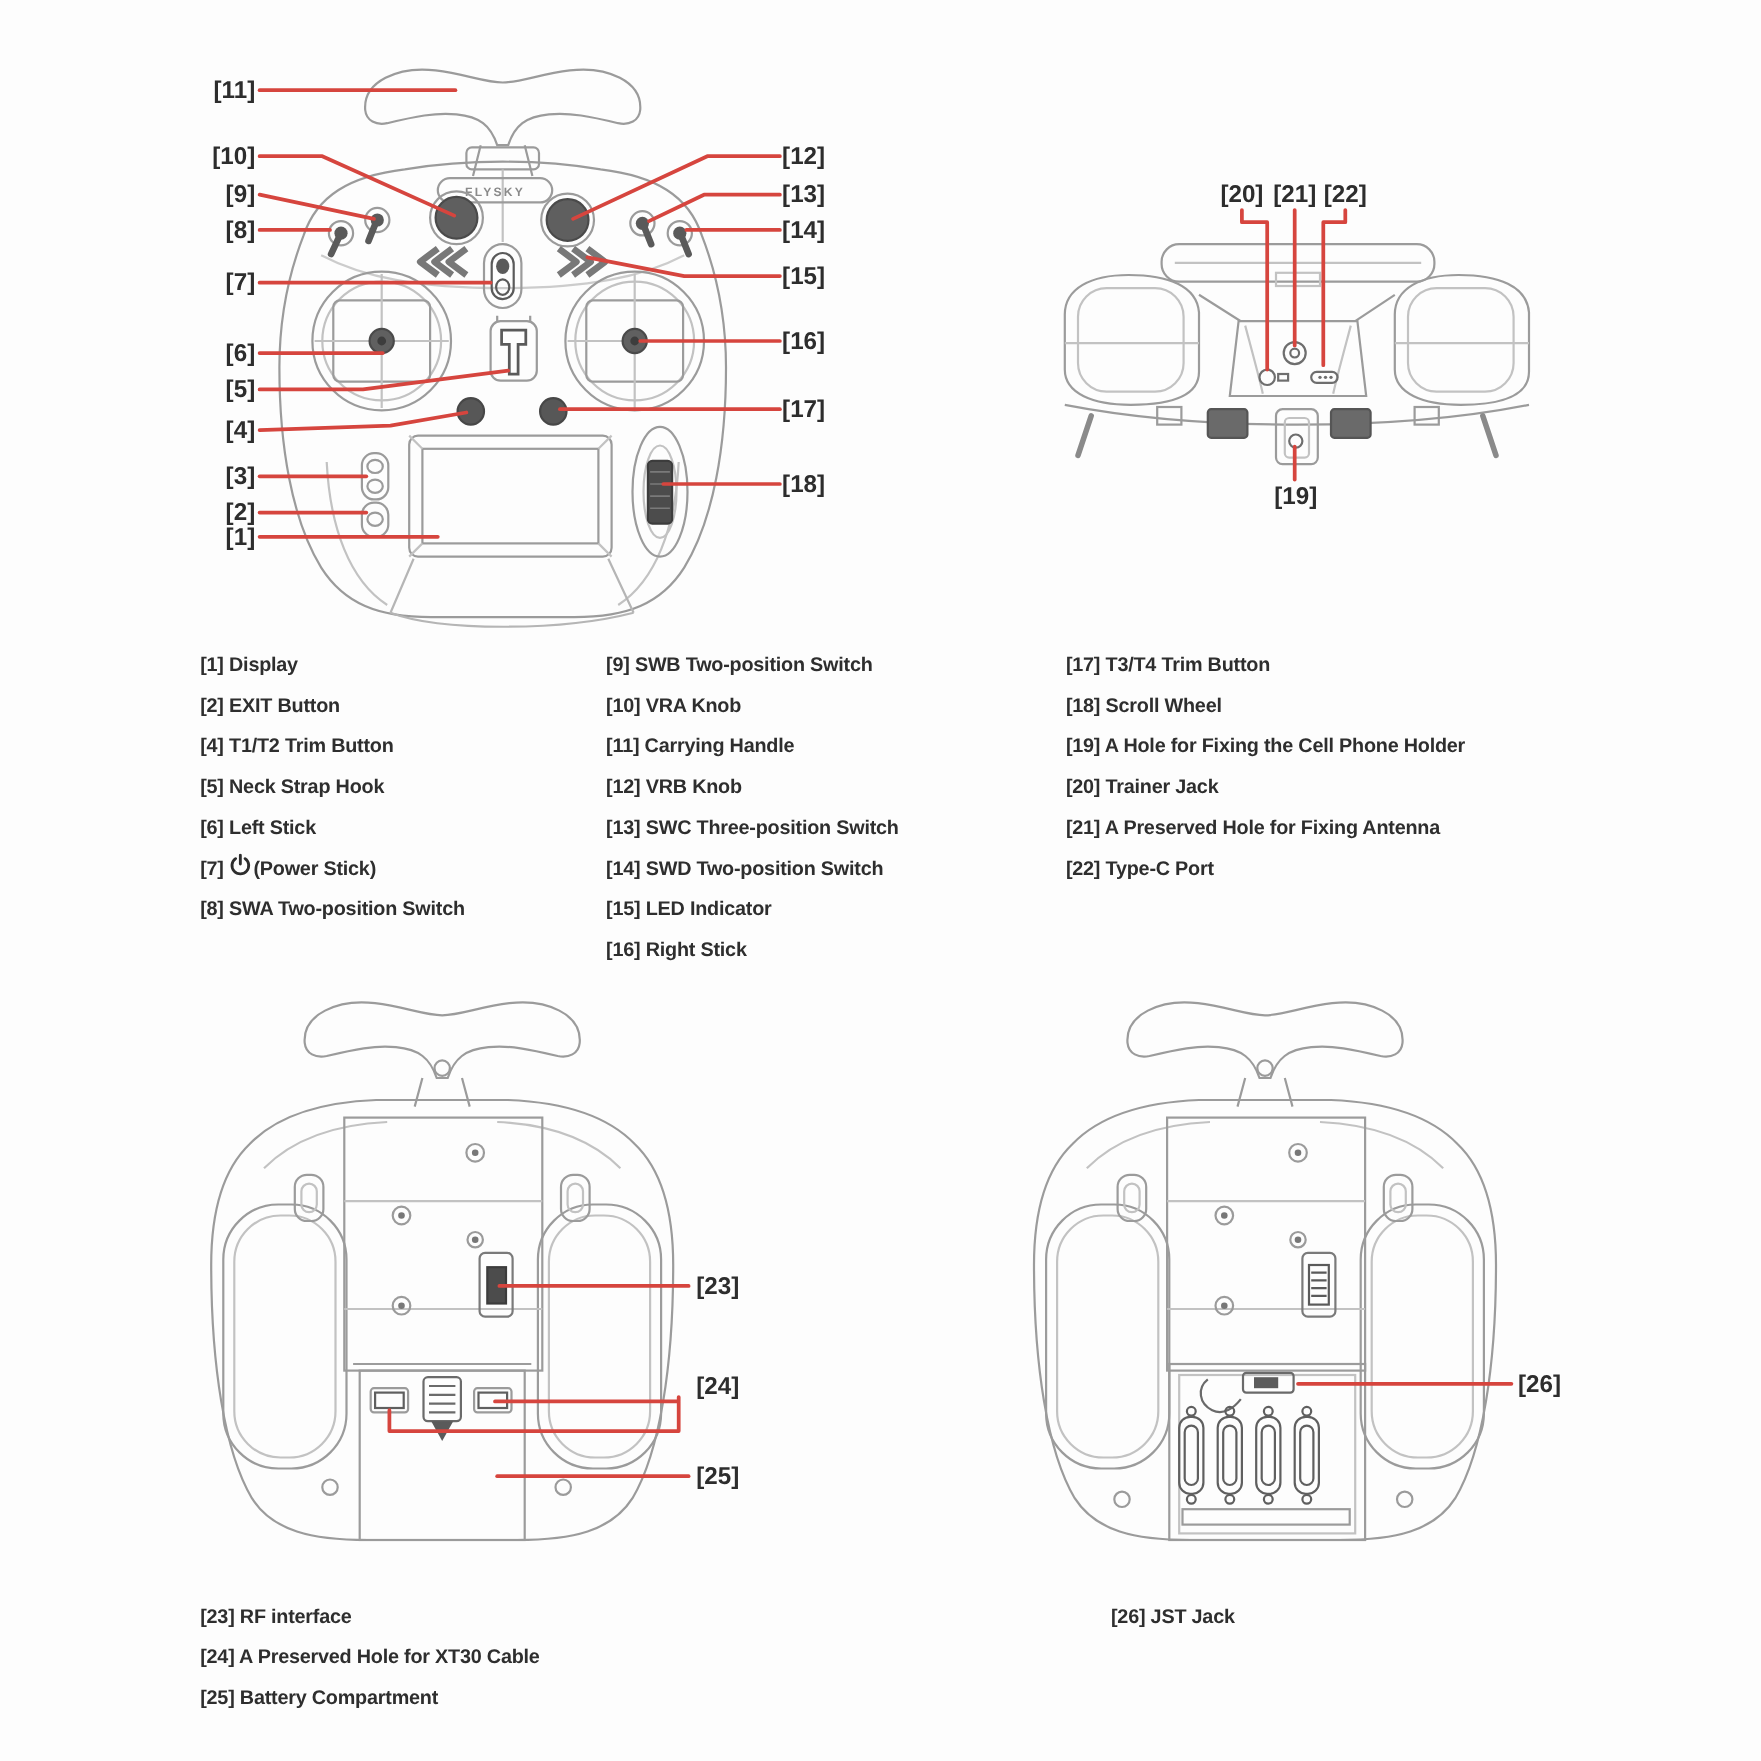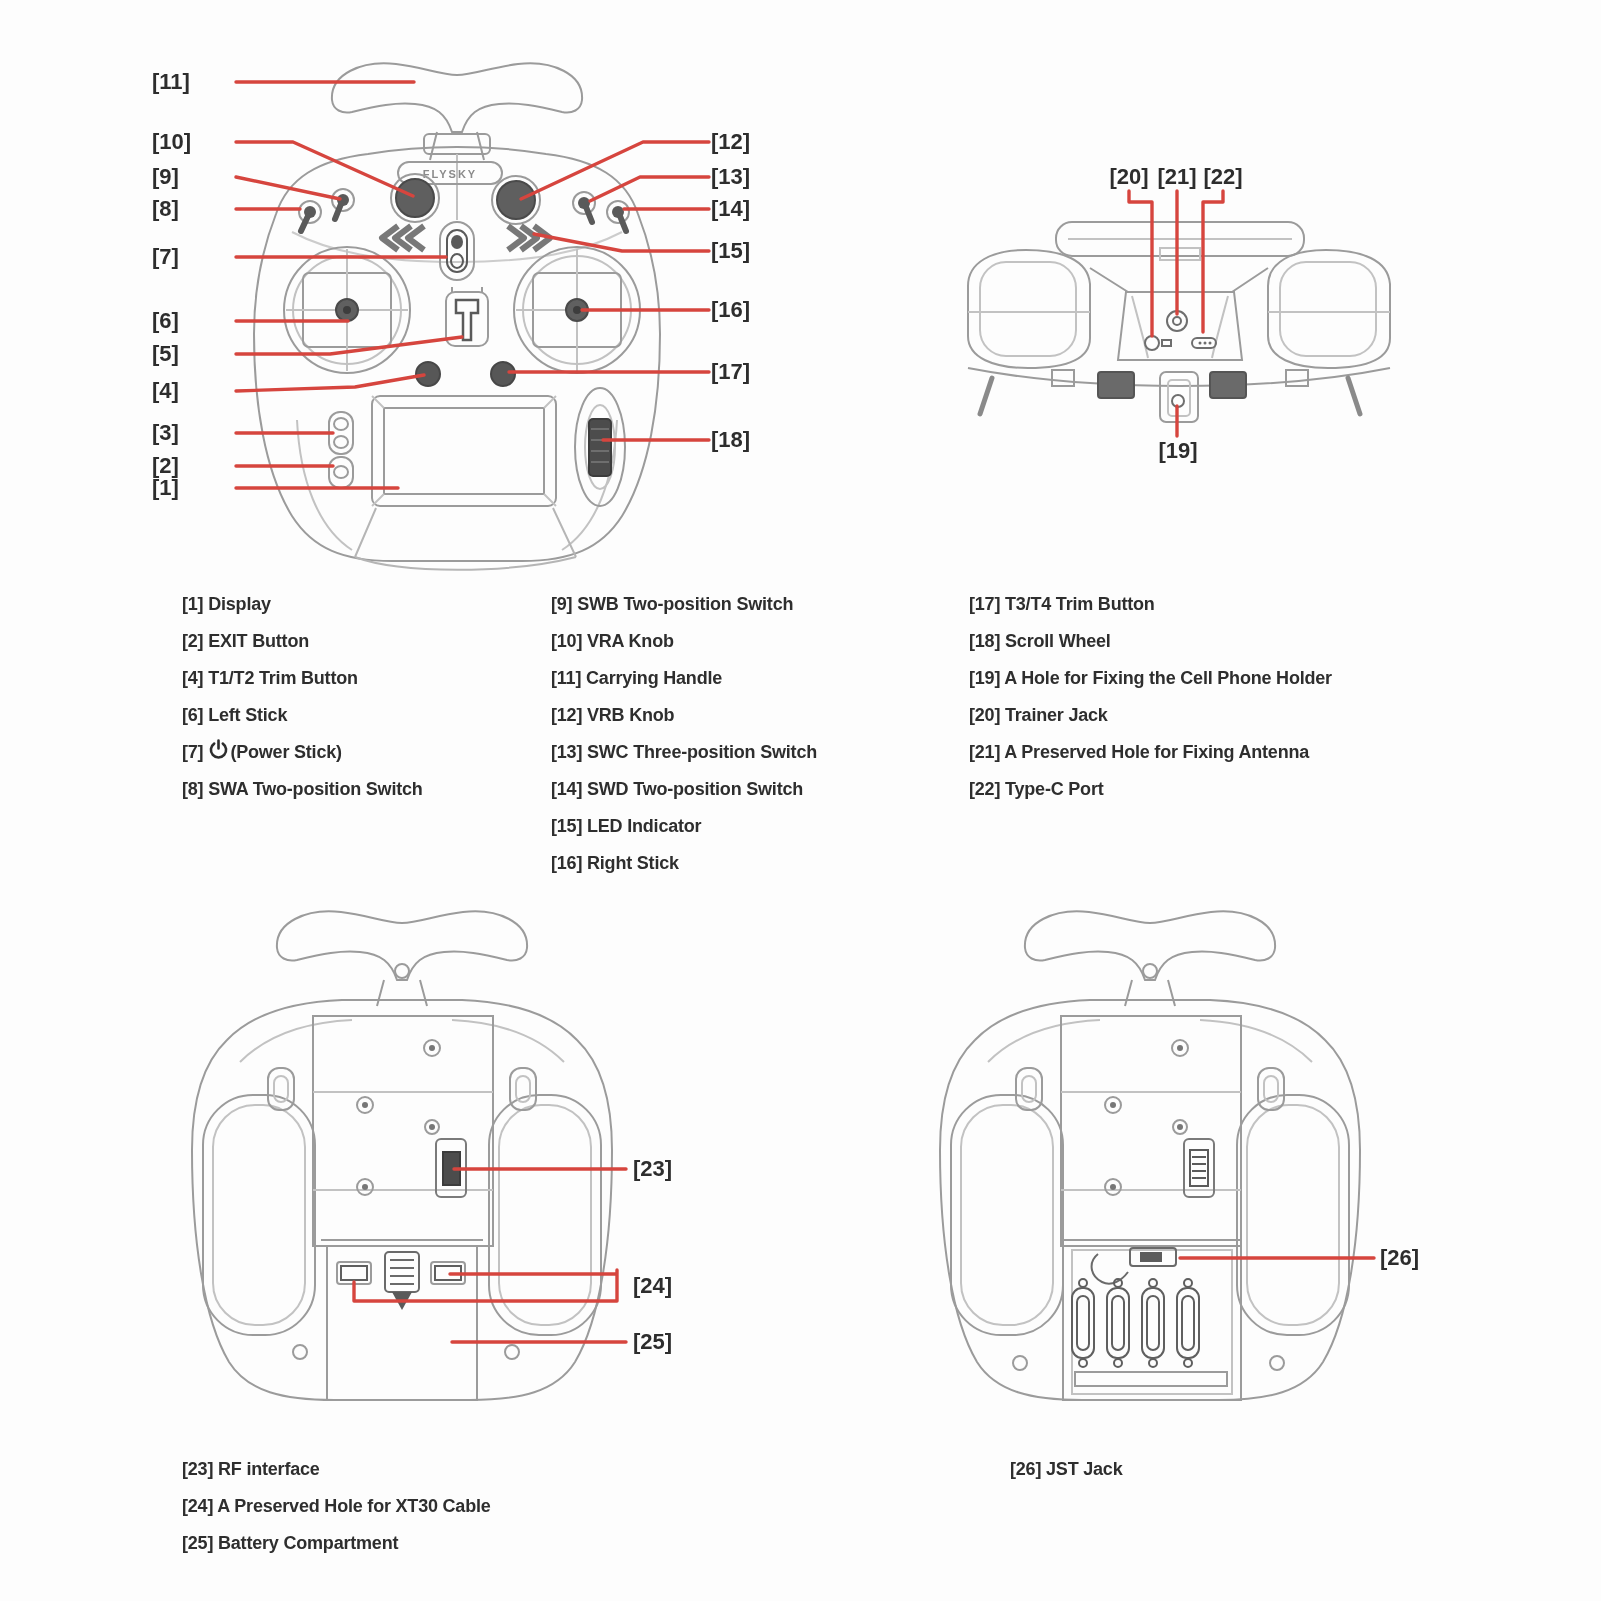--- a/index.html
+++ b/index.html
@@ -1,20 +1,20 @@
 <!DOCTYPE html>
 <html><head>
 <meta charset="utf-8">
 <style>
   html,body{margin:0;padding:0;background:#fff;}
   .page{position:relative;width:1601px;height:1601px;background:#fdfdfd;overflow:hidden;
         font-family:"Liberation Sans",sans-serif;}
   svg.art{position:absolute;left:0;top:0;}
   .callout{position:absolute;font-size:22px;font-weight:700;color:#2d2d2d;line-height:22px;white-space:nowrap;}
-  .co-left{width:80px;text-align:left;}
+  .co-left{width:80px;text-align:right;}
   .co-center{transform:translateX(-50%);text-align:right;}
   .legend{position:absolute;font-size:18px;font-weight:700;color:#2e2e2e;letter-spacing:-0.2px;}
   .lrow{height:37px;line-height:37px;white-space:nowrap;}
   .power-icon{display:inline-block;vertical-align:-2px;margin:0 1px 0 5px;}
 </style>
 </head>
 <body>
 
 <div class="page">
 
@@ -347,28 +347,29 @@
 <div class="callout" style="left:711px;top:299px">[16]</div>
 <div class="callout" style="left:711px;top:361px">[17]</div>
 <div class="callout" style="left:711px;top:429px">[18]</div>
 
 <div class="callout co-center" style="left:1129px;top:166px">[20]</div>
 <div class="callout co-center" style="left:1177px;top:166px">[21]</div>
 <div class="callout co-center" style="left:1223px;top:166px">[22]</div>
 <div class="callout co-center" style="left:1178px;top:440px">[19]</div>
 
 <div class="callout" style="left:633px;top:1158px">[23]</div>
-<div class="callout" style="left:633px;top:1275px">[24]</div>
+<div class="callout" style="left:633px;top:1249px">[24]</div>
 <div class="callout" style="left:633px;top:1331px">[25]</div>
 <div class="callout" style="left:1380px;top:1247px">[26]</div>
 
 <div class="legend" style="left:182px;top:586px">
   <div class="lrow">[1] Display</div>
   <div class="lrow">[2] EXIT Button</div>
   <div class="lrow">[4] T1/T2 Trim Button</div>
+  <div class="lrow">[5] Neck Strap Hook</div>
   <div class="lrow">[6] Left Stick</div>
   <div class="lrow"><span>[7]</span><svg class="power-icon" width="21" height="21" viewBox="0 0 21 21">
           <path d="M6.2,4.6 A7.6,7.6 0 1 0 14.8,4.6 M10.5,1.5 V9.5" fill="none" stroke="#2d2d2d" stroke-width="2.6" stroke-linecap="round"></path>
         </svg><span>(Power Stick)</span></div>
   <div class="lrow">[8] SWA Two-position Switch</div>
 </div>
 
 <div class="legend" style="left:551px;top:586px">
   <div class="lrow">[9] SWB Two-position Switch</div>
   <div class="lrow">[10] VRA Knob</div>

